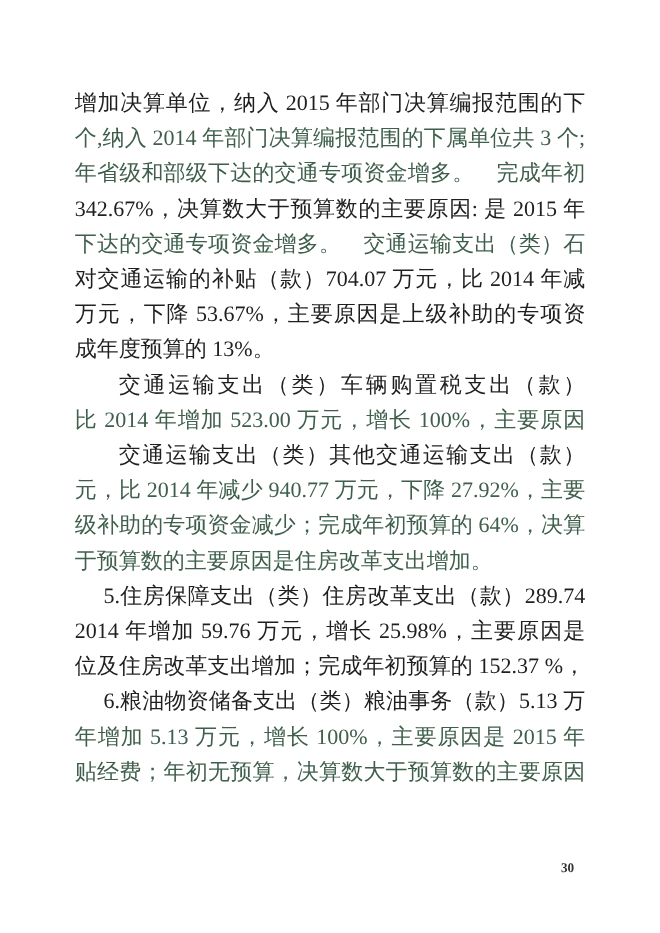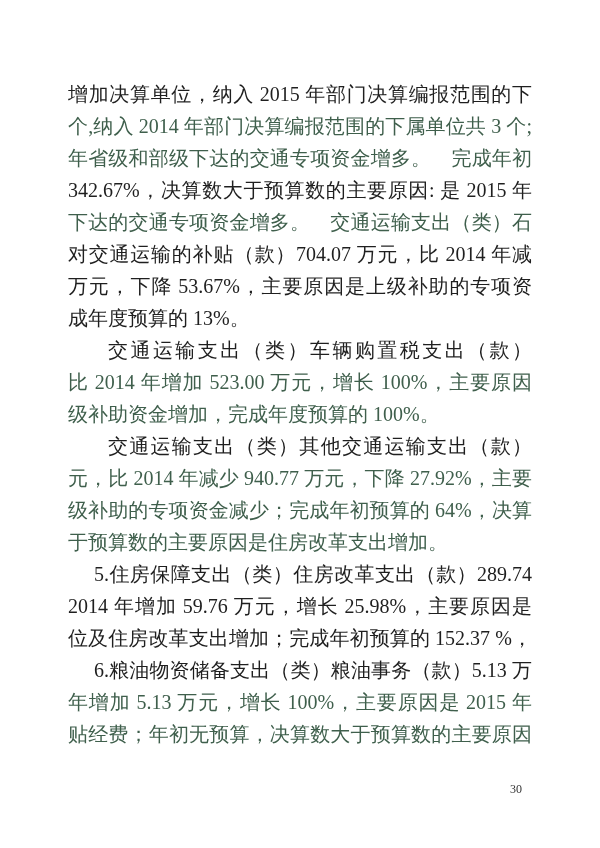--- a/index.html
+++ b/index.html
@@ -35,38 +35,38 @@
   .ind2  { padding-left: 40px; }
   .ind1  { padding-left: 26px; }
   .tint  { color: var(--tint, #3f5f4c); }
   .pagenum {
     position: absolute;
     top: 781px;
     right: 78px;
     font-size: 12px;
     line-height: 16px;
     color: var(--pagenum, #333333);
+    font-weight: bold;
   }
 </style>
 </head>
 <body>
 
 <div class="page">
   <div class="content">
     <div class="line fill">增加决算单位，纳入 2015 年部门决算编报范围的下属单位共 4</div>
     <div class="line fill tint">个,纳入 2014 年部门决算编报范围的下属单位共 3 个; 二是 2015</div>
     <div class="line fill tint">年省级和部级下达的交通专项资金增多。　完成年初预算的</div>
     <div class="line fill">342.67%，决算数大于预算数的主要原因: 是 2015 年省级和部级</div>
     <div class="line fill tint">下达的交通专项资金增多。　交通运输支出（类）石油价格改革</div>
     <div class="line fill">对交通运输的补贴（款）704.07 万元，比 2014 年减少 815.50</div>
     <div class="line fill">万元，下降 53.67%，主要原因是上级补助的专项资金减少，完</div>
     <div class="line short">成年度预算的 13%。</div>
     <div class="line fill ind2">交通运输支出（类）车辆购置税支出（款）523.00 万元，</div>
     <div class="line fill tint">比 2014 年增加 523.00 万元，增长 100%，主要原因是 2015 年上</div>
-    <div class="line short tint">级补助资金增加，完成年度预算的 100%。</div>
     <div class="line fill ind2">交通运输支出（类）其他交通运输支出（款）2,428.94 万</div>
     <div class="line fill tint">元，比 2014 年减少 940.77 万元，下降 27.92%，主要原因是上</div>
     <div class="line fill tint">级补助的专项资金减少；完成年初预算的 64%，决算数小于预算</div>
     <div class="line short tint">于预算数的主要原因是住房改革支出增加。</div>
     <div class="line fill ind1">5.住房保障支出（类）住房改革支出（款）289.74 万元，比</div>
     <div class="line fill">2014 年增加 59.76 万元，增长 25.98%，主要原因是增加决算单</div>
     <div class="line fill">位及住房改革支出增加；完成年初预算的 152.37 %，决算数大</div>
     <div class="line fill ind1">6.粮油物资储备支出（类）粮油事务（款）5.13 万元，比 2014</div>
     <div class="line fill tint">年增加 5.13 万元，增长 100%，主要原因是 2015 年增加油价补</div>
     <div class="line fill tint">贴经费；年初无预算，决算数大于预算数的主要原因是 2015 年</div>

